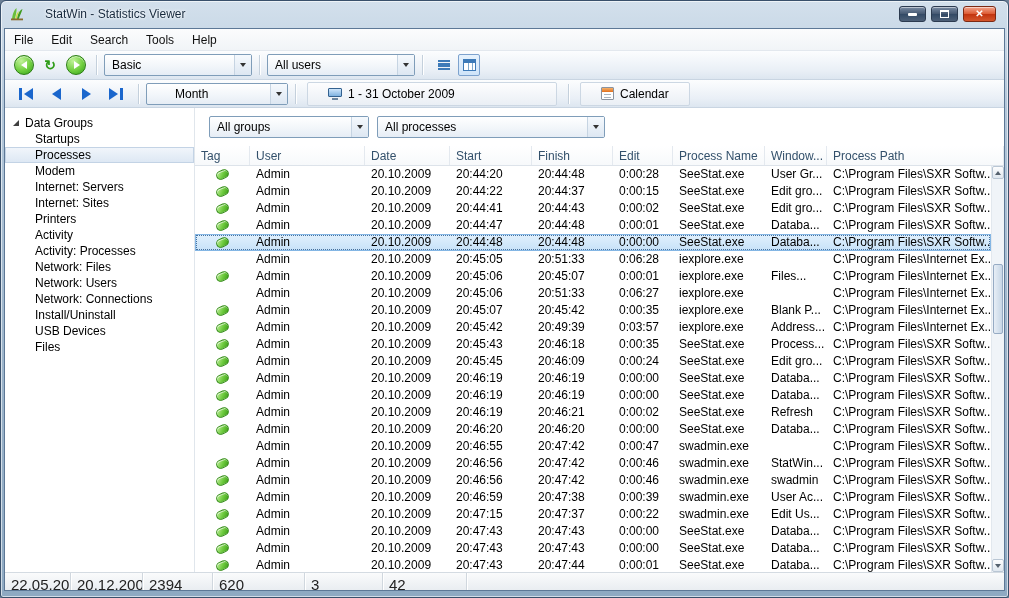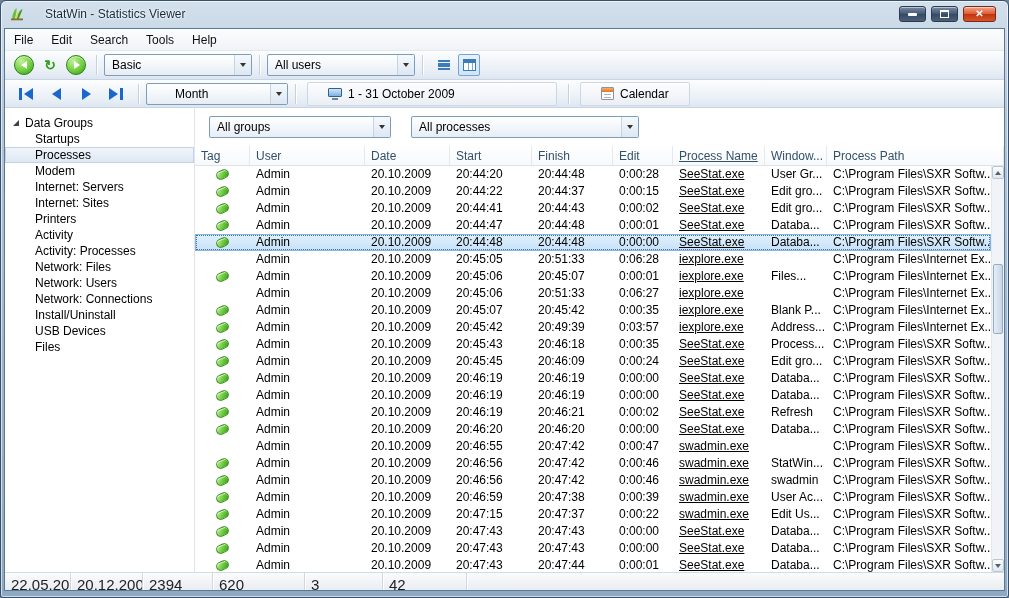--- a/index.html
+++ b/index.html
@@ -49,21 +49,21 @@
   .refresh-glyph { color:#2f9d18; font-size:14px; font-weight:bold; line-height:1; }
 
   .combo { height:22px; border:1px solid #7f9db9; border-radius:2px; background:linear-gradient(#ffffff,#f2f6fa 55%,#e6edf5);
     display:flex; align-items:center; padding-left:7px; cursor:pointer; }
   .combo .cval { flex:1; overflow:hidden; white-space:nowrap; }
   .combo .arrowbox { width:17px; align-self:stretch; display:flex; align-items:center; justify-content:center;
     border-left:1px solid #c6d4e2; background:linear-gradient(#f5f9fd,#dde7f2); }
   .combo .darr { width:0; height:0; border-left:3.5px solid transparent; border-right:3.5px solid transparent; border-top:4px solid #333; }
 
   .combo.profile { width:148px; } .combo.users { width:148px; }
-  .combo.period { width:142px;padding-left:28px; } .combo.groups { width:182px; margin-right:20px; } .combo.procs { width:228px; }
+  .combo.period { width:142px;padding-left:28px; } .combo.groups { width:160px; margin-right:8px; } .combo.procs { width:228px; }
 
   .viewbtn { width:22px; height:22px; margin-left:3px; border:1px solid transparent; border-radius:2px;
     display:flex; align-items:center; justify-content:center; cursor:pointer; }
   .viewbtn.active { border-color:#7da2ce; background:linear-gradient(#e6f2fd,#cfe4f9); }
   .icon-list { width:12px; height:12px; display:flex; flex-direction:column; justify-content:space-between; padding:1px 0; }
   .icon-list i { display:block; height:2px; background:#3d7ab8; }
   .icon-grid { width:13px; height:12px; border:1px solid #3d7ab8; background:
       linear-gradient(#3d7ab8 0 3px, transparent 3px) , #fff; position:relative; }
   .icon-grid::after { content:""; position:absolute; left:4px; top:3px; bottom:0; width:1px; background:#7fa8cc; box-shadow:4px 0 0 #7fa8cc; }
 
@@ -98,21 +98,21 @@
 
   .rows { flex:1; position:relative; overflow:hidden; padding-right:13px; }
   .row { height:17px; display:flex; align-items:center; cursor:default; }
   .cell { padding-left:6px; overflow:hidden; white-space:nowrap; line-height:17px; height:17px; }
   .c-tag { width:55px; flex:0 0 55px; }
   .c-user { width:115px; flex:0 0 115px; }
   .c-date { width:85px; flex:0 0 85px; }
   .c-start { width:82px; flex:0 0 82px; }
   .c-finish { width:81px; flex:0 0 81px; }
   .c-time { width:60px; flex:0 0 60px; }
-  .c-proc { width:92px; flex:0 0 92px;text-decoration:underline; }
+  .c-proc { width:92px; flex:0 0 92px; }
   .c-win { width:62px; flex:0 0 62px; }
   .c-path { flex:1; min-width:0; }
   .cell.c-tag { display:flex; align-items:center; justify-content:center; padding-left:0; }
   .row.sel { background:linear-gradient(#e2f1fd,#c6e1f8); box-shadow:inset 0 0 0 1px #84b6e4; outline:1px dotted #48729e; outline-offset:-2px; }
 
   .tag-icon { width:13px; height:9px; border-radius:5px; border:1px solid #2f8a12;
     background:linear-gradient(135deg,#c0f098 0%,#6cc93d 55%,#3d9c17 100%);
     box-shadow:inset 0 1px 0 rgba(255,255,255,.65); transform:rotate(-24deg); }
 
   

